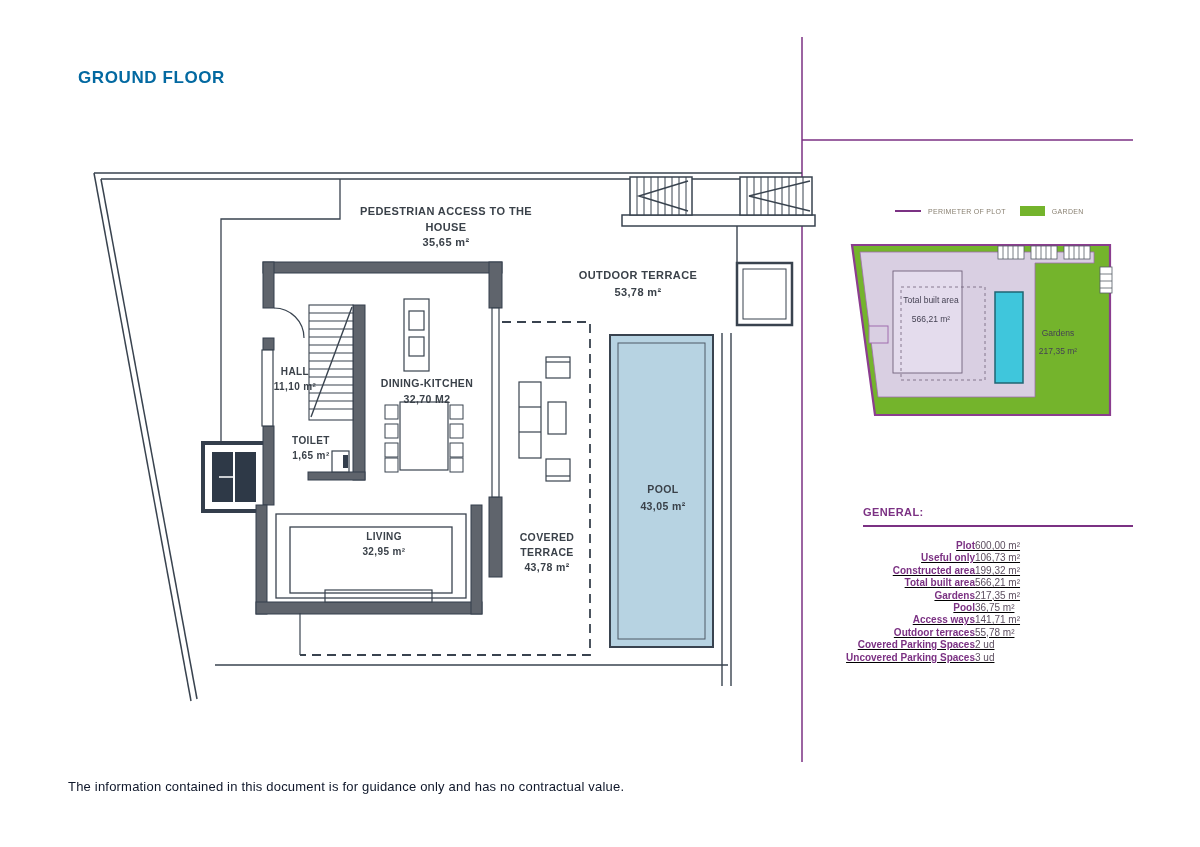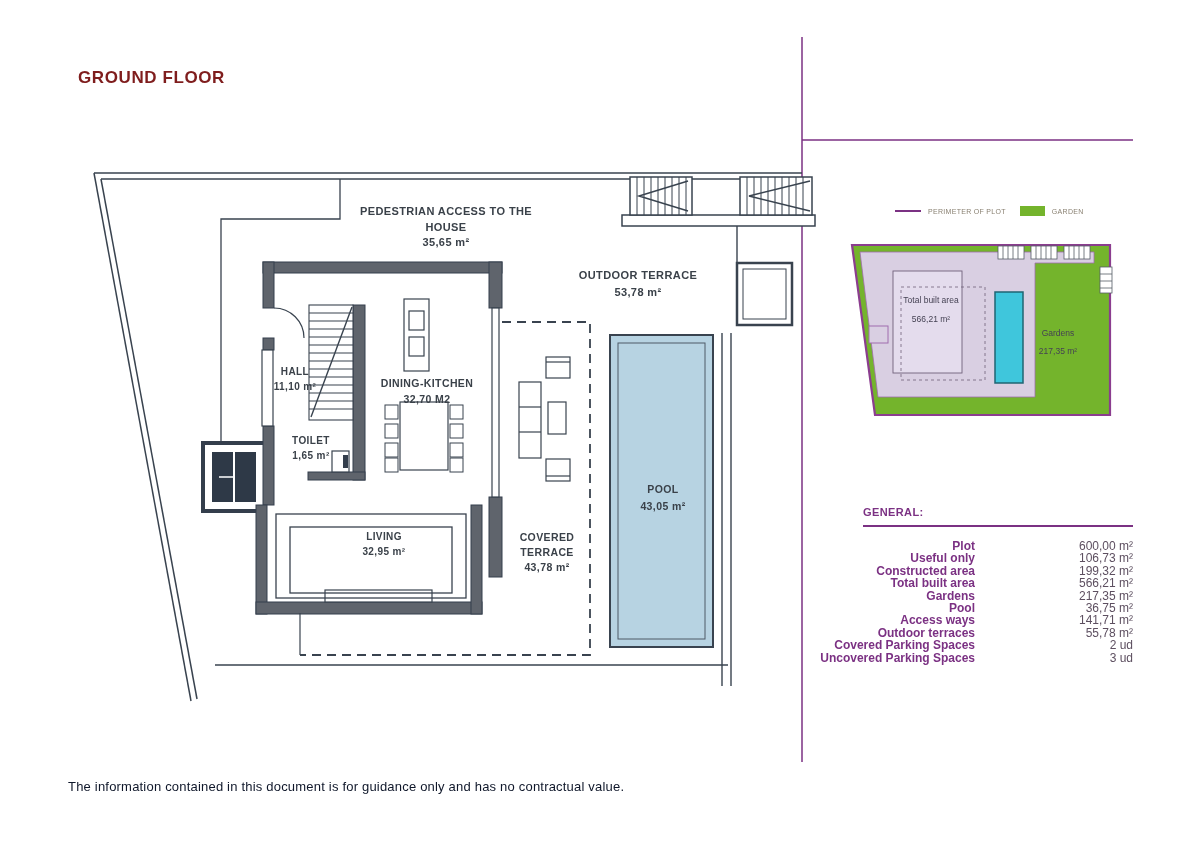--- a/index.html
+++ b/index.html
@@ -1,32 +1,32 @@
 <!DOCTYPE html>
 <html><head>
 <meta charset="utf-8">
 <style>
   html,body{margin:0;padding:0;background:#ffffff;}
   .page{position:relative;width:1200px;height:847px;background:#ffffff;
         font-family:"Liberation Sans",sans-serif;overflow:hidden;}
   .page-title{position:absolute;left:78px;top:68px;font-size:17px;font-weight:bold;
-        letter-spacing:.6px;color:#7f1d1d;}
+        letter-spacing:.6px;color:#0369a1;}
   svg text{font-family:"Liberation Sans",sans-serif;}
   .legend{position:absolute;left:895px;top:206px;display:flex;align-items:center;gap:14px;}
   .legend .item{display:flex;align-items:center;gap:7px;}
   .legend .line-swatch{width:26px;height:2px;background:#7b3183;}
   .legend .box-swatch{width:25px;height:10px;background:#74b42c;}
   .legend .lg-label{font-size:7px;letter-spacing:.3px;color:#8a8172;}
   .general{position:absolute;left:820px;top:506px;width:313px;}
   .general .heading{margin-left:43px;font-size:11px;font-weight:bold;color:#7b3183;letter-spacing:.4px;}
   .general .rule{margin-left:43px;margin-top:7px;width:270px;height:2px;background:#7b3183;}
   .general .rows{margin-top:13px;}
-  .general .row{display:flex;height:12.4px;line-height:12.4px;font-size:12px;}
+  .general .row{display:flex;height:12.4px;line-height:12.4px;font-size:10px;text-decoration:underline;}
   .general .row .lbl{width:155px;text-align:right;font-weight:bold;color:#7b3183;}
-  .general .row .val{width:158px;text-align:right;color:#5d4f60;}
+  .general .row .val{width:158px;text-align:left;color:#5d4f60;}
   .footer{position:absolute;left:68px;top:779px;font-size:13px;color:#0f172a;letter-spacing:.2px;}
 </style>
 </head>
 <body>
 
 <div class="page">
 
   <div class="page-title">GROUND FLOOR</div>
 
   <svg width="1200" height="847" viewBox="0 0 1200 847" style="position:absolute;left:0;top:0;">

